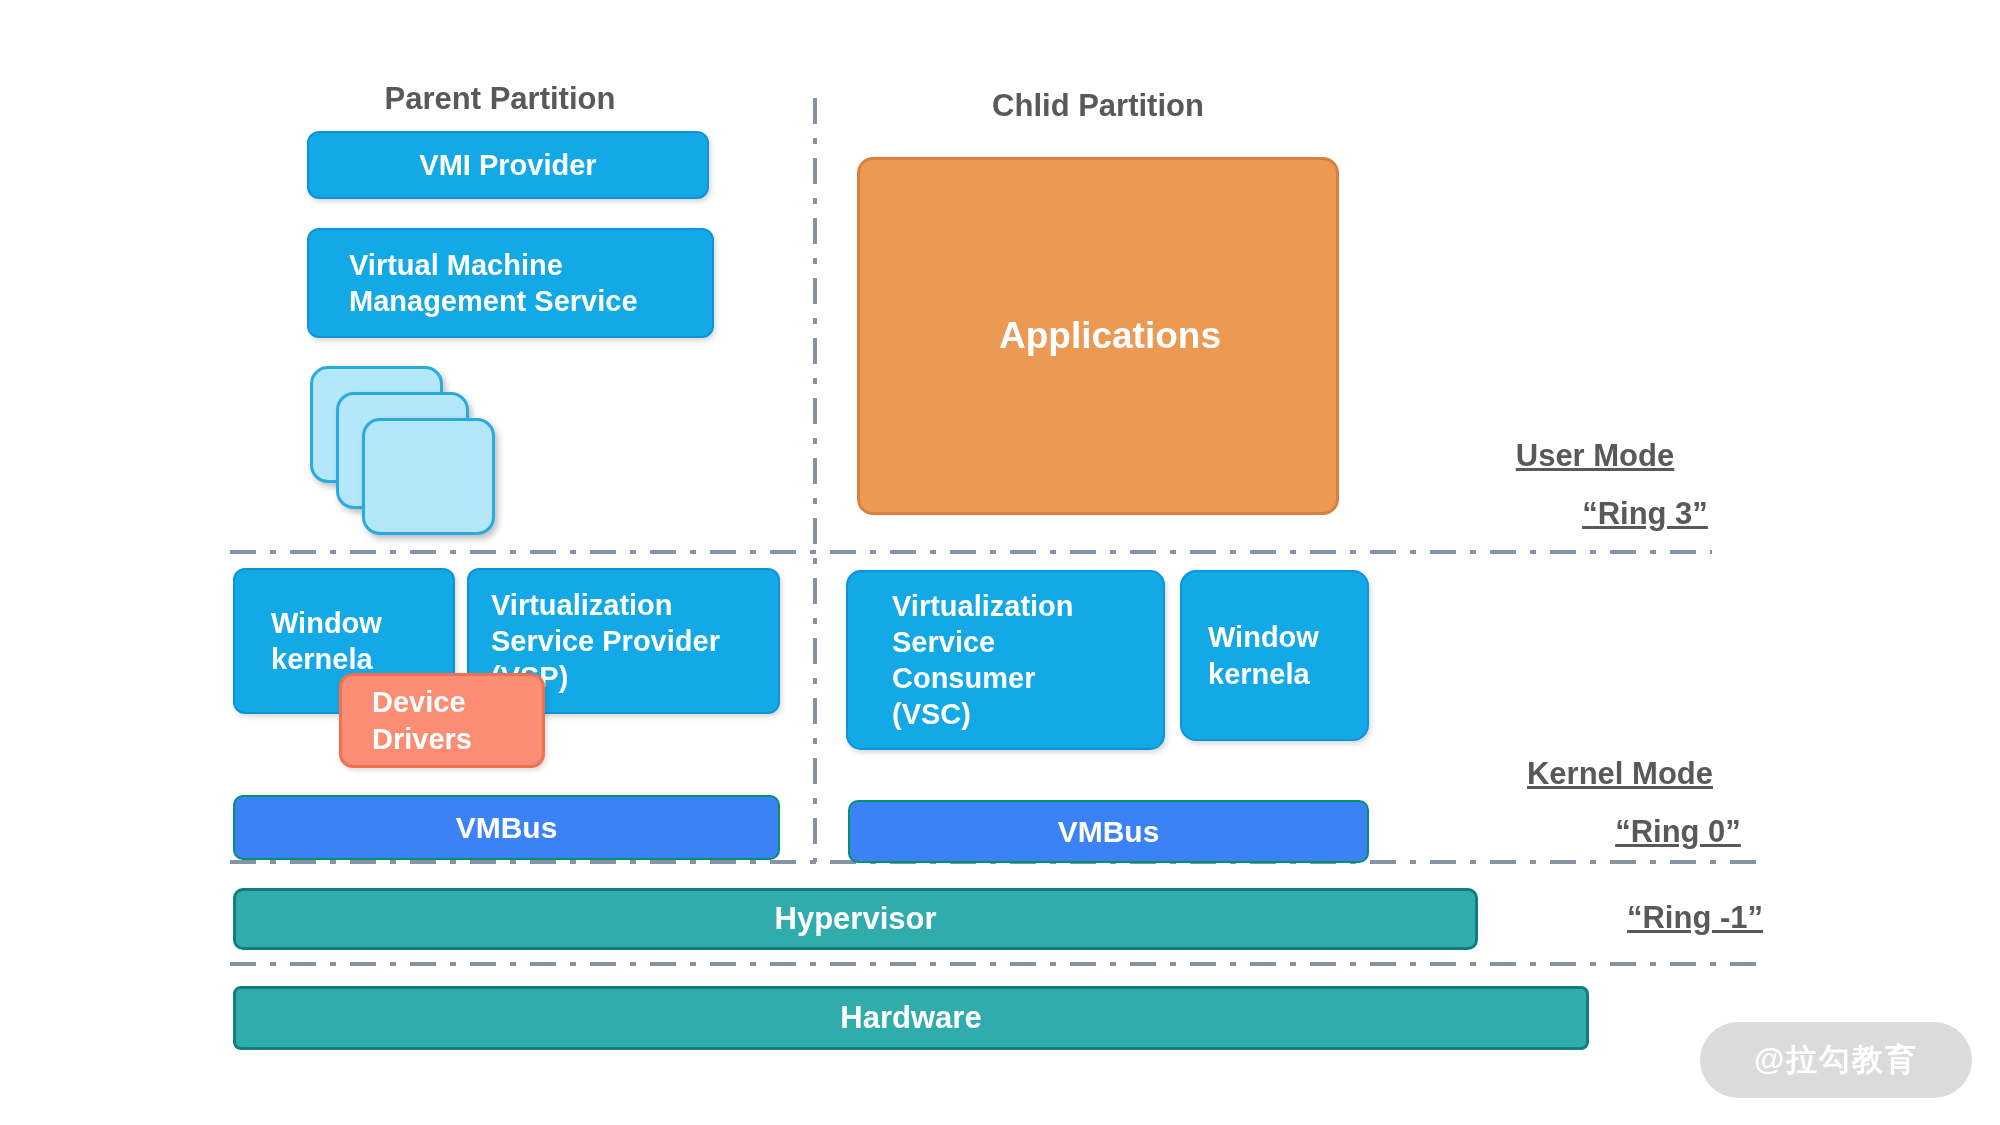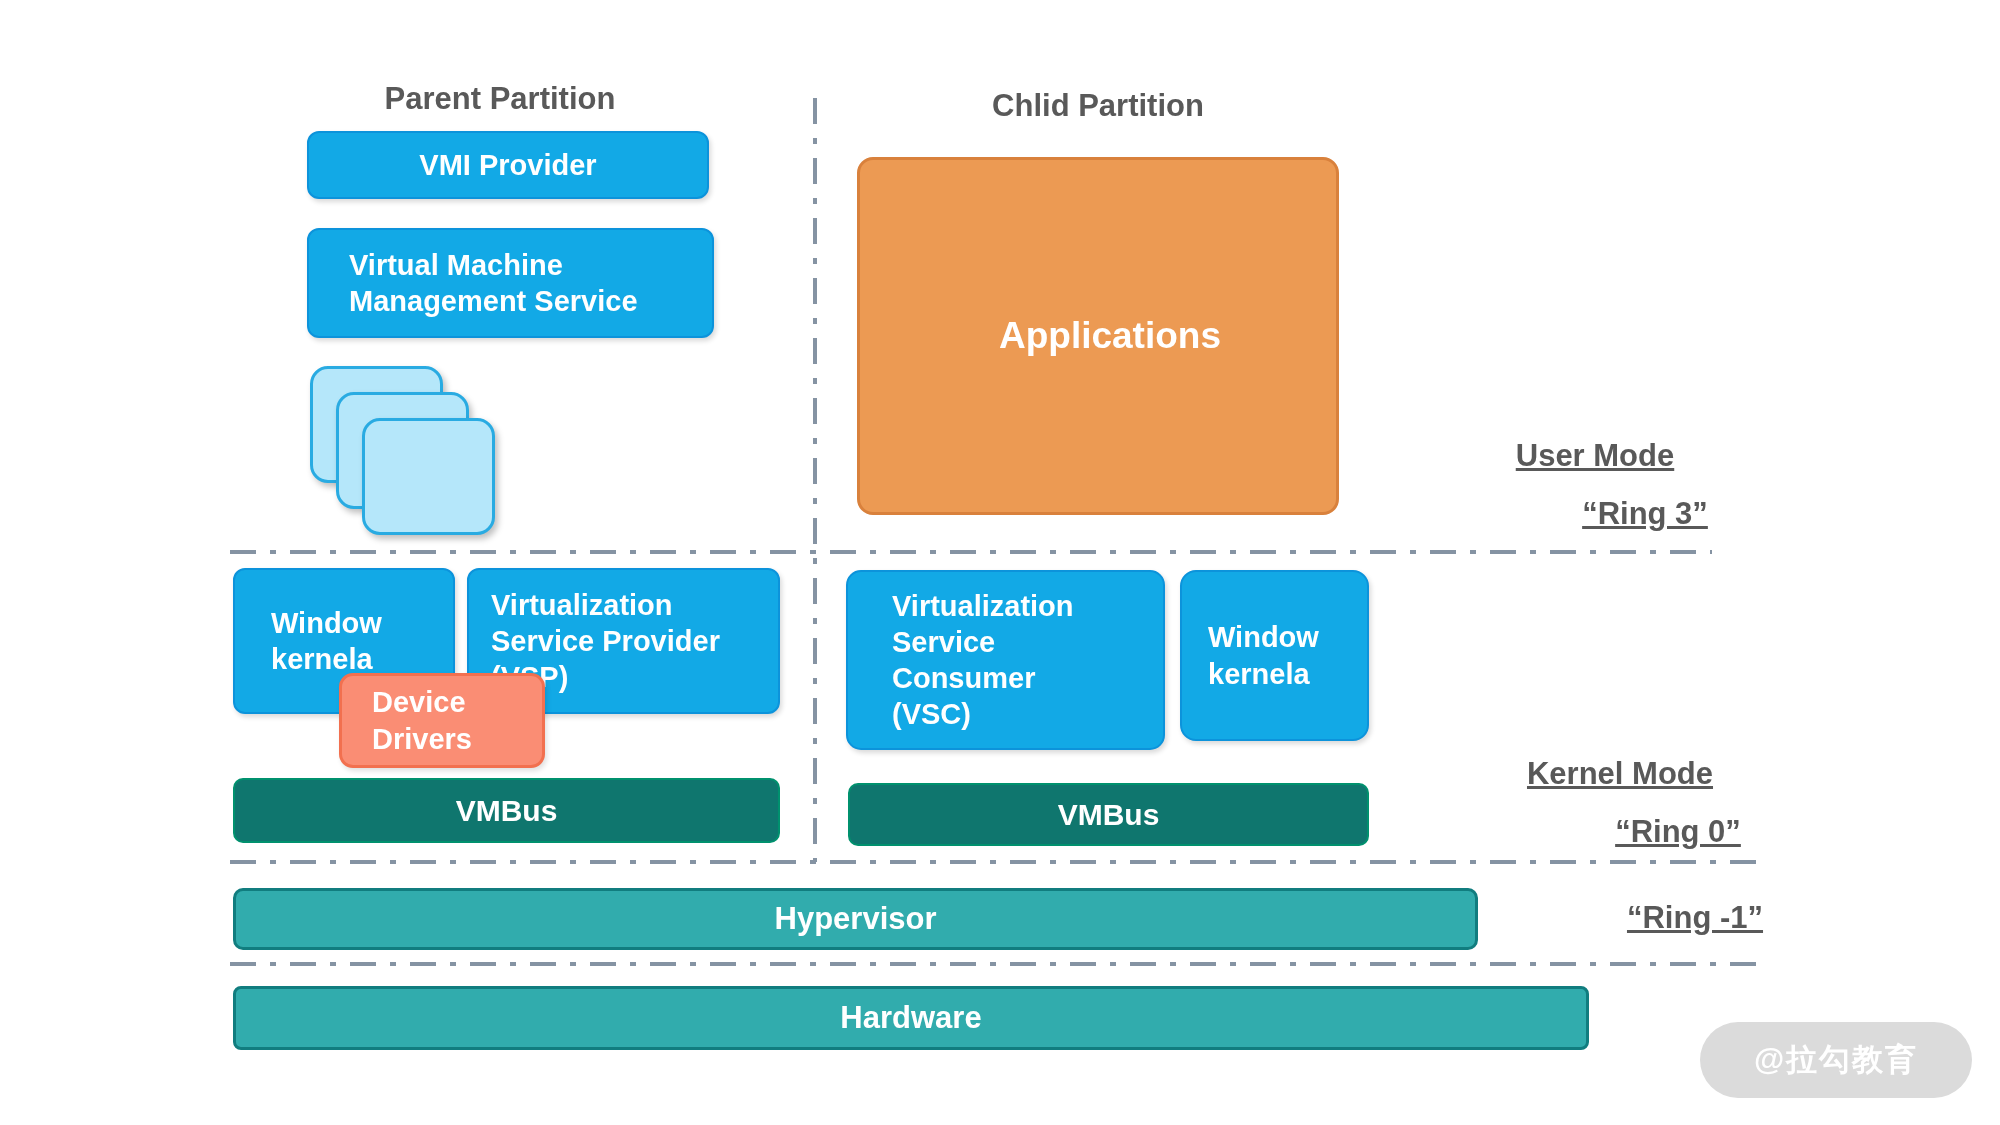--- a/index.html
+++ b/index.html
@@ -25,21 +25,21 @@
   .orange{
     background:#EC9A53;border:3px solid #D9813C;border-radius:16px;
     font-size:37px;
     padding-left:24px;
   }
   .salmon{
     background:#FA8D74;border:3px solid #F2704F;border-radius:14px;
     font-size:29px;line-height:1.25;box-shadow:2px 3px 5px rgba(0,0,0,0.12);
   }
   .green{
-    background:#0f766e;border:2px solid #00916E;border-radius:10px;font-size:30px;
+    background:#3b82f6;border:2px solid #00916E;border-radius:10px;font-size:30px;margin-top:17px;
   }
   .teal{
     background:#31ACAD;border:3px solid #117D7F;border-radius:10px;font-size:31px;
   }
   .hdash{
     height:4px;
     background-image:repeating-linear-gradient(90deg,
       #8593A3 0 26px, transparent 26px 40px,
       #8593A3 40px 46px, transparent 46px 60px);
   }

